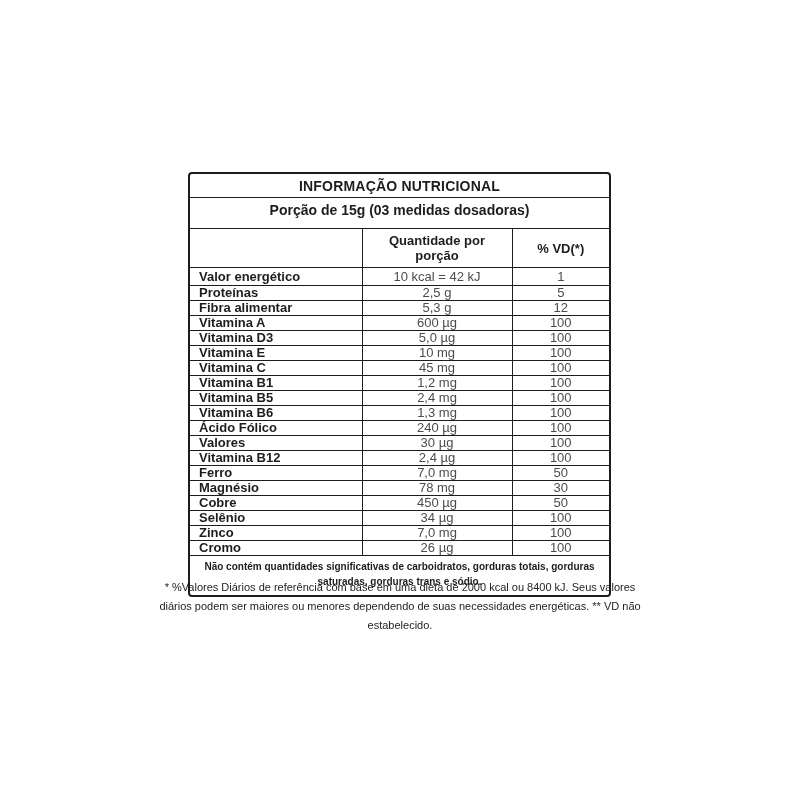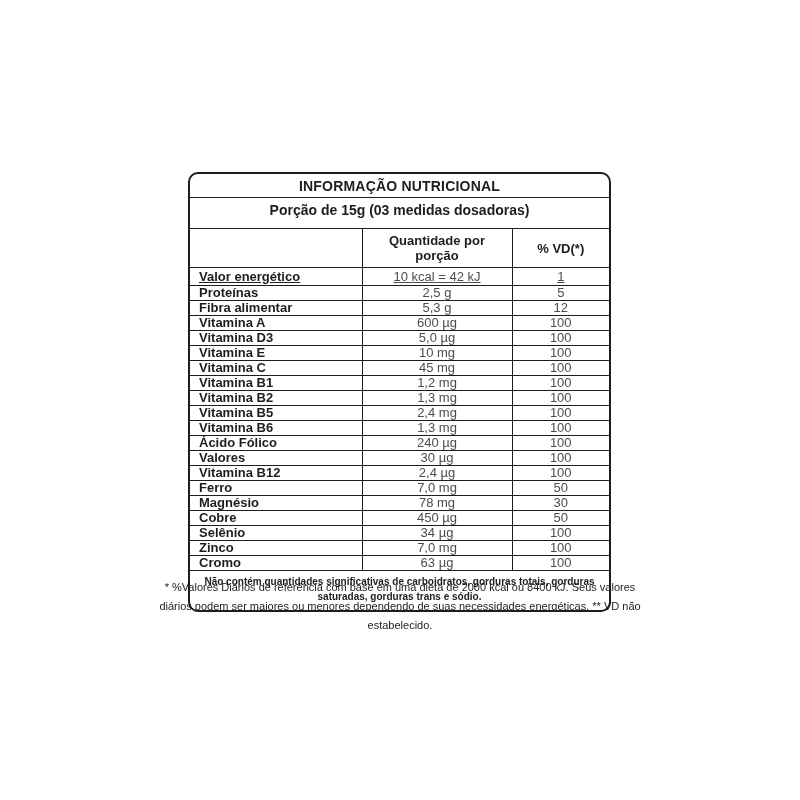--- a/index.html
+++ b/index.html
@@ -9,21 +9,21 @@
     font-family: "Liberation Sans", sans-serif;
   }
   body { position: relative; overflow: hidden; }
 
   .label-box {
     position: absolute;
     left: 188px; top: 172px;
     width: 423px;
     background: #ffffff;
     border: 2px solid #1d1d1d;
-    border-radius: 10px;
+    border-radius: 4px;
     overflow: hidden;
   }
 
   .title-row {
     text-align: center;
     font-weight: bold;
     font-size: 14px;
     color: #1d1d1d;
     letter-spacing: 0.2px;
     padding: 4px 0 3px;
@@ -65,21 +65,21 @@
     border-right: 1.5px solid #1d1d1d;
   }
 
   tbody td {
     border-bottom: 1px solid #1d1d1d;
     height: 15px;
     line-height: 14px;
     padding-top: 0;
     padding-bottom: 0;
   }
-  tbody tr:first-child td { height: 18px; text-decoration: underline; }
+  tbody tr:first-child td { height: 18px; }
   tbody td.c-name {
     text-align: left;
     padding-left: 9px;
     font-weight: bold;
     color: #1d1d1d;
   }
   tbody td.c-qty, tbody td.c-vd {
     text-align: center;
     color: #4c4c4c;
     margin-top: 45px;
@@ -162,25 +162,20 @@
           <td class="c-name">Vitamina C</td>
           <td class="c-qty">45 mg</td>
           <td class="c-vd">100</td>
         </tr>
         <tr>
           <td class="c-name">Vitamina B1</td>
           <td class="c-qty">1,2 mg</td>
           <td class="c-vd">100</td>
         </tr>
         <tr>
-          <td class="c-name">Vitamina B2</td>
-          <td class="c-qty">1,3 mg</td>
-          <td class="c-vd">100</td>
-        </tr>
-        <tr>
           <td class="c-name">Vitamina B5</td>
           <td class="c-qty">2,4 mg</td>
           <td class="c-vd">100</td>
         </tr>
         <tr>
           <td class="c-name">Vitamina B6</td>
           <td class="c-qty">1,3 mg</td>
           <td class="c-vd">100</td>
         </tr>
         <tr>
@@ -218,21 +213,21 @@
           <td class="c-qty">34 µg</td>
           <td class="c-vd">100</td>
         </tr>
         <tr>
           <td class="c-name">Zinco</td>
           <td class="c-qty">7,0 mg</td>
           <td class="c-vd">100</td>
         </tr>
         <tr>
           <td class="c-name">Cromo</td>
-          <td class="c-qty">63 µg</td>
+          <td class="c-qty">26 µg</td>
           <td class="c-vd">100</td>
         </tr>
       </tbody>
   </table>
 
   <div class="note-row">Não contém quantidades significativas de carboidratos, gorduras totais, gorduras saturadas, gorduras trans e sódio.</div>
 </div>
 
 <div class="footnote">* %Valores Diários de referência com base em uma dieta de 2000 kcal ou 8400 kJ. Seus valores diários podem ser maiores ou menores dependendo de suas necessidades energéticas. ** VD não estabelecido.</div>
 

